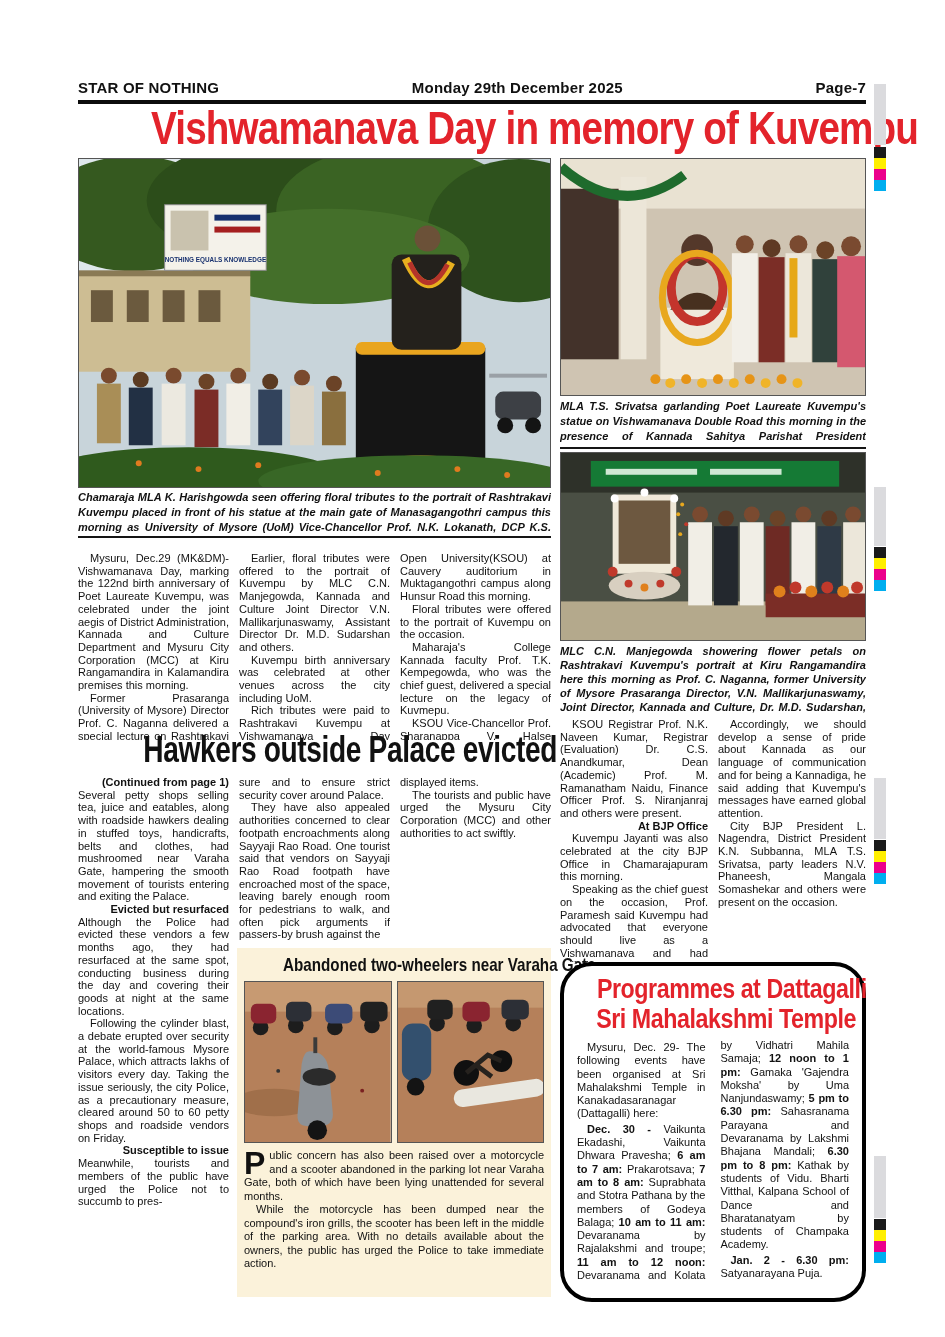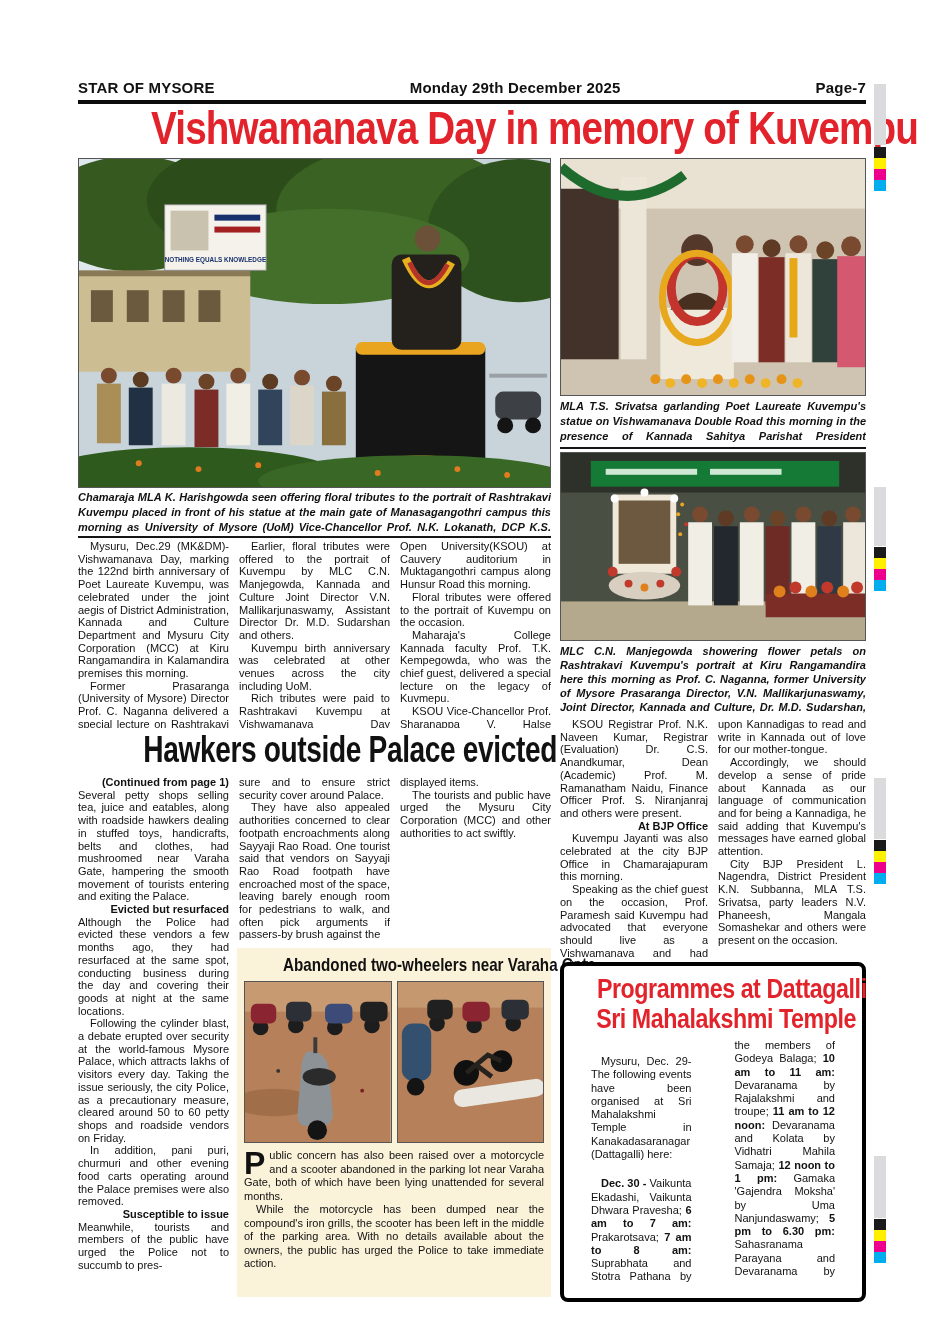--- a/index.html
+++ b/index.html
@@ -42,42 +42,42 @@
   .ab-headline{ text-align:center; font-weight:bold; font-size:19px; line-height:26px; white-space:nowrap; }
   .ab-headline span{ display:inline-block; transform:scaleX(.8); transform-origin:center; }
   .ab-photos{ display:flex; gap:5px; margin-top:3px; }
   .ab-photos .photo{ width:149px; height:162px; }
   .ab-text{ font-size:11px; line-height:13.5px; text-align:justify; margin-top:6px; }
   .ab-text p{ margin:0; }
   .ab-text p.lead-para::first-letter{ float:left; font-size:32px; line-height:25px; font-weight:bold; padding:2px 4px 0 0; }
   .ab-text p.follow{ text-indent:12px; }
 
   
-  .temple-box{ left:560px; top:962px; width:306px; height:340px; border:4px solid #000; border-radius:8px;
+  .temple-box{ left:560px; top:962px; width:306px; height:340px; border:4px solid #000; border-radius:32px;
         background:#fff; padding:8px 11px 6px; }
   .temple-title{ color:var(--red); font-weight:bold; font-size:27px; line-height:30px; text-align:center; white-space:nowrap; }
   .temple-title span{ display:inline-block; transform:scaleX(.86); transform-origin:center; letter-spacing:-.5px; }
   .temple-body{ margin-top:5px; columns:2; column-gap:11px; font-size:11px; line-height:13.3px; text-align:justify; height:250px; overflow:hidden; }
-  .temple-body p{ margin:16px; text-indent:10px; }
+  .temple-body p{ margin:2px; text-indent:10px; }
 
   
   .reg{ position:absolute; left:874px; width:12px; }
   .reg-gray{ background:#dbdbde; }
   .reg-k{ background:#1a1a1a; height:11px; }
   .reg-y{ background:#ffef00; height:11px; }
   .reg-m{ background:#ec008c; height:11px; }
   .reg-c{ background:#00aeef; height:11px; }
 </style>
 </head>
 <body>
 
 <div class="page">
 
   <div class="abs hdr">
-    <span>STAR OF MYSORE</span>
+    <span>STAR OF NOTHING</span>
     <span>Monday 29th December 2025</span>
     <span>Page-7</span>
   </div>
   <div class="abs hdr-rule"></div>
 
   <div class="abs main-headline">
     <span>Vishwamanava Day in memory of Kuvempu</span>
   </div>
 
   <div class="abs photo" style="left:78px;top:158px;width:473px;height:330px;">
@@ -147,21 +147,21 @@
         <rect x="412" y="216" width="58" height="4" fill="#9aa0a6"></rect>
         <rect x="418" y="234" width="46" height="28" rx="8" fill="#3d4045"></rect>
         <circle cx="428" cy="268" r="8" fill="#141414"></circle>
           <circle cx="456" cy="268" r="8" fill="#141414"></circle>
       </g>
     </svg>
   </div>
   <div class="abs caption" style="left:78px;top:490px;width:473px;height:45px;">Chamaraja MLA K. Harishgowda seen offering floral tributes to the portrait of Rashtrakavi Kuvempu placed in front of his statue at the main gate of Manasagangothri campus this morning as University of Mysore (UoM) Vice-Chancellor Prof. N.K. Lokanath, DCP K.S. Sundar Raj and others look on.</div>
   <div class="abs crule" style="left:78px;top:536px;width:473px;"></div>
 
-  <div class="abs cols col3" style="left:78px;top:540px;width:473px;height:188px;">
+  <div class="abs cols col3" style="left:78px;top:552px;width:473px;height:188px;">
     <div class="col">
       <p>Mysuru, Dec.29 (MK&amp;DM)- Vishwamanava Day, marking the 122nd birth anniversary of Poet Laureate Kuvempu, was celebrated under the joint aegis of District Administration, Kannada and Culture Department and Mysuru City Corporation (MCC) at Kiru Rangamandira in Kalamandira premises this morning.</p>
       <p>Former Prasaranga (University of Mysore) Director Prof. C. Naganna delivered a special lecture on Rashtrakavi Kuvempu.</p>
     </div>
     <div class="col">
       <p>Earlier, floral tributes were offered to the portrait of Kuvempu by MLC C.N. Manjegowda, Kannada and Culture Joint Director V.N. Mallikarjunaswamy, Assistant Director Dr. M.D. Sudarshan and others.</p>
       <p>Kuvempu birth anniversary was celebrated at other venues across the city including UoM.</p>
       <p>Rich tributes were paid to Rashtrakavi Kuvempu at Vishwamanava Day celebration organised by Karnataka State</p>
     </div>
     <div class="col">
@@ -273,38 +273,36 @@
   <div class="abs caption" style="left:560px;top:644px;width:306px;height:70px;line-height:14px;">MLC C.N. Manjegowda showering flower petals on Rashtrakavi Kuvempu's portrait at Kiru Rangamandira here this morning as Prof. C. Naganna, former University of Mysore Prasaranga Director, V.N. Mallikarjunaswamy, Joint Director, Kannada and Culture, Dr. M.D. Sudarshan, Assistant Director and others look on.</div>
 
   <div class="abs cols col2s" style="left:560px;top:718px;width:306px;height:244px;">
     <div class="col">
       <p>KSOU Registrar Prof. N.K. Naveen Kumar, Registrar (Evaluation) Dr. C.S. Anandkumar, Dean (Academic) Prof. M. Ramanatham Naidu, Finance Officer Prof. S. Niranjanraj and others were present.</p>
       <div class="subhead">At BJP Office</div>
       <p>Kuvempu Jayanti was also celebrated at the city BJP Office in Chamarajapuram this morning.</p>
       <p>Speaking as the chief guest on the occasion, Prof. Paramesh said Kuvempu had advocated that everyone should live as a Vishwamanava and had called</p>
     </div>
     <div class="col">
-      <p class="cont">upon Kannadigas to read and write in Kannada out of love for our mother-tongue.</p>
       <p>Accordingly, we should develop a sense of pride about Kannada as our language of communication and for being a Kannadiga, he said adding that Kuvempu's messages have earned global attention.</p>
       <p>City BJP President L. Nagendra, District President K.N. Subbanna, MLA T.S. Srivatsa, party leaders N.V. Phaneesh, Mangala Somashekar and others were present on the occasion.</p>
     </div>
   </div>
 
   <div class="abs hawk-headline">
     <span>Hawkers outside Palace evicted</span>
   </div>
 
   <div class="abs cols col3" style="left:78px;top:776px;width:473px;height:520px;">
     <div class="col">
       <div class="subhead">(Continued from page 1)</div>
       <p class="cont">Several petty shops selling tea, juice and eatables, along with roadside hawkers dealing in stuffed toys, handicrafts, belts and clothes, had mushroomed near Varaha Gate, hampering the smooth movement of tourists entering and exiting the Palace.</p>
       <div class="subhead">Evicted but resurfaced</div>
       <p class="cont">Although the Police had evicted these vendors a few months ago, they had resurfaced at the same spot, conducting business during the day and covering their goods at night at the same locations.</p>
       <p>Following the cylinder blast, a debate erupted over security at the world-famous Mysore Palace, which attracts lakhs of visitors every day. Taking the issue seriously, the city Police, as a precautionary measure, cleared around 50 to 60 petty shops and roadside vendors on Friday.</p>
-      <p>In addition, pani puri, churmuri and other evening food carts operating around the Palace premises were also removed.</p>
       <div class="subhead">Susceptible to issue</div>
       <p class="cont">Meanwhile, tourists and members of the public have urged the Police not to succumb to pres-</p>
     </div>
     <div class="col" style="height:172px;">
       <p class="cont">sure and to ensure strict security cover around Palace.</p>
       <p>They have also appealed authorities concerned to clear footpath encroachments along Sayyaji Rao Road. One tourist said that vendors on Sayyaji Rao Road footpath have encroached most of the space, leaving barely enough room for pedestrians to walk, and often pick arguments if passers-by brush against the</p>
     </div>
     <div class="col" style="height:172px;">
       <p class="cont">displayed items.</p>
       <p>The tourists and public have urged the Mysuru City Corporation (MCC) and other authorities to act swiftly.</p>

